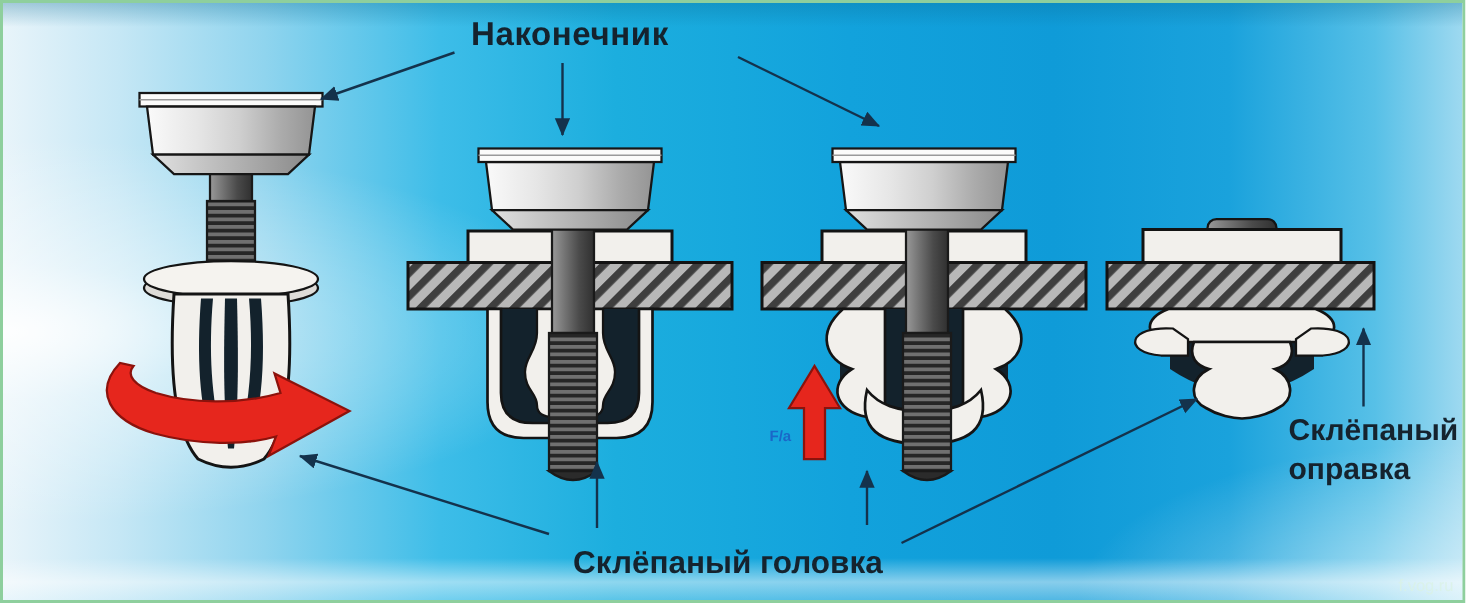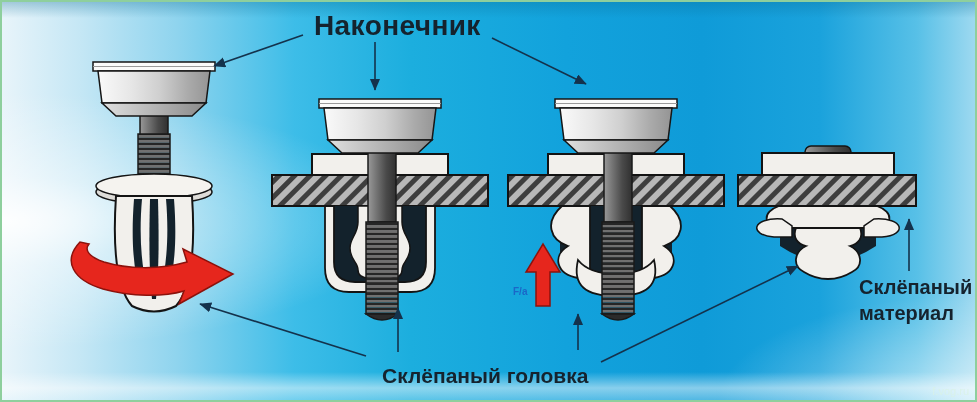--- a/index.html
+++ b/index.html
@@ -15,21 +15,21 @@
       radial-gradient(55% 55% at 100% 100%, rgba(255,255,255,0.55) 0%, rgba(255,255,255,0) 48%),
       linear-gradient(90deg, #e8f4fa 0%, #c5e7f5 8%, #8fd4ee 18%, #3dbde8 30%, #1caede 42%, #12a2dc 58%, #0f9bd8 72%, #1aa2dc 84%, #57c0e7 94%, #9ed9f0 100%);
   }
   #fig { position:absolute; left:0; top:0; }
   .lbl {
     position:absolute;
     font-weight:bold;
     color:var(--label-text,#15232e);
     white-space:nowrap;
   }
-  .lbl-tip      { left:312px; top:8px;   font-size:28px; letter-spacing:0.4px; }
+  .lbl-tip      { left:312px; top:8px;   font-size:22px; letter-spacing:0.4px; }
   .lbl-mandrel  { left:25px;  top:130px; font-size:17px; line-height:21px; }
   .lbl-closing  { left:380px; top:362px; font-size:21px; }
   .lbl-material { left:857px; top:272px; font-size:20px; line-height:26px; }
   .lbl-force    { left:511px; top:284px; font-size:10px; color:var(--force-text,#1a67c8); }
   .watermark {
     position:absolute; right:6px; bottom:3px;
     font-size:11px; font-weight:normal;
     color:rgba(218,241,228,0.75);
   }
   .connector { stroke:var(--connector,#14324c); stroke-width:1.6; fill:none; }
@@ -157,19 +157,19 @@
 
   <div class="lbl lbl-tip">Наконечник</div>
 
   <div class="lbl lbl-mandrel">
   </div>
 
   <div class="lbl lbl-closing">Склёпаный головка</div>
 
   <div class="lbl lbl-material">
     <div>Склёпаный</div>
-    <div>материал</div>
+    <div>оправка</div>
   </div>
 
   <div class="lbl lbl-force">F/a</div>
 
   <div class="watermark">f.vog.ru</div>
 </div>
 
 </body></html>

